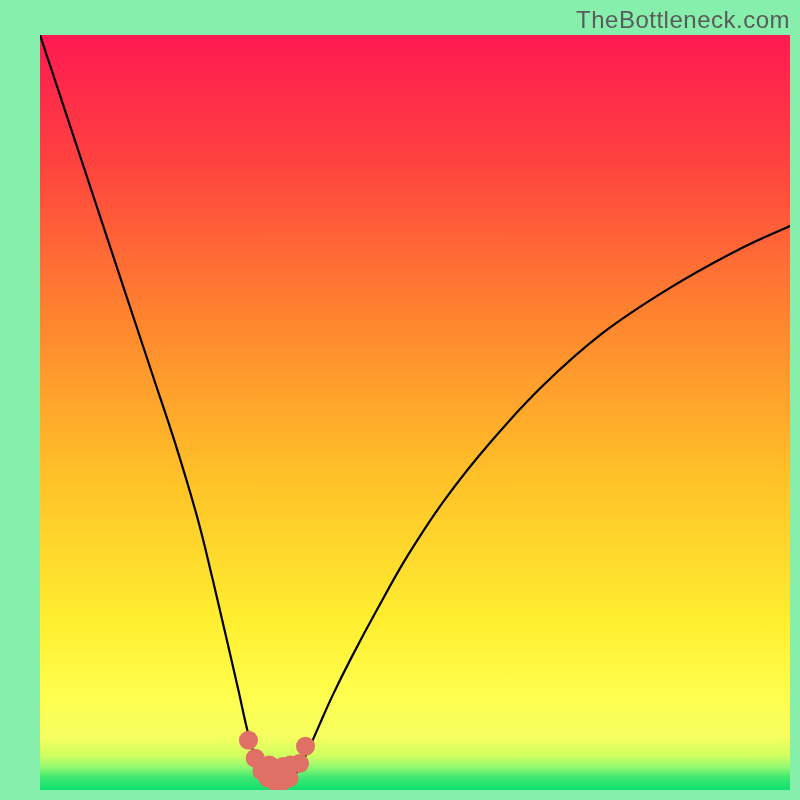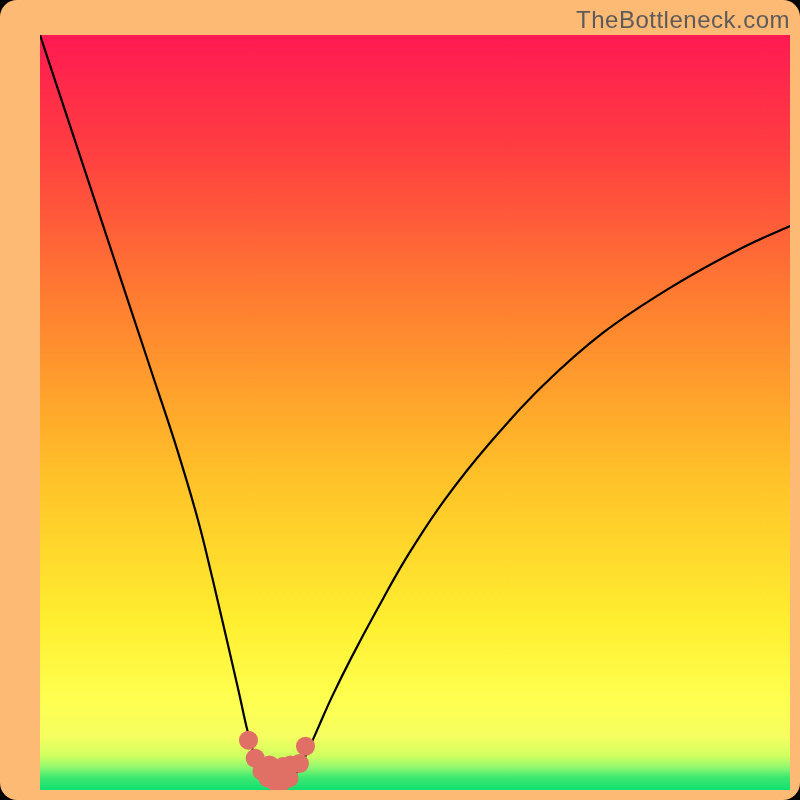--- a/index.html
+++ b/index.html
@@ -7,22 +7,21 @@
     padding: 0;
     width: 800px;
     height: 800px;
     background: #000000;
     overflow: hidden;
   }
   .outer {
     position: relative;
     width: 800px;
     height: 800px;
-    background: #fdba74;
-    border-radius: 17px;
+    background: #86efac;
   }
   .watermark {
     position: absolute;
     top: 6px;
     right: 10px;
     font-family: Arial, Helvetica, sans-serif;
     font-size: 24px;
     font-weight: 500;
     color: #5b5b5b;
     letter-spacing: 0.5px;

